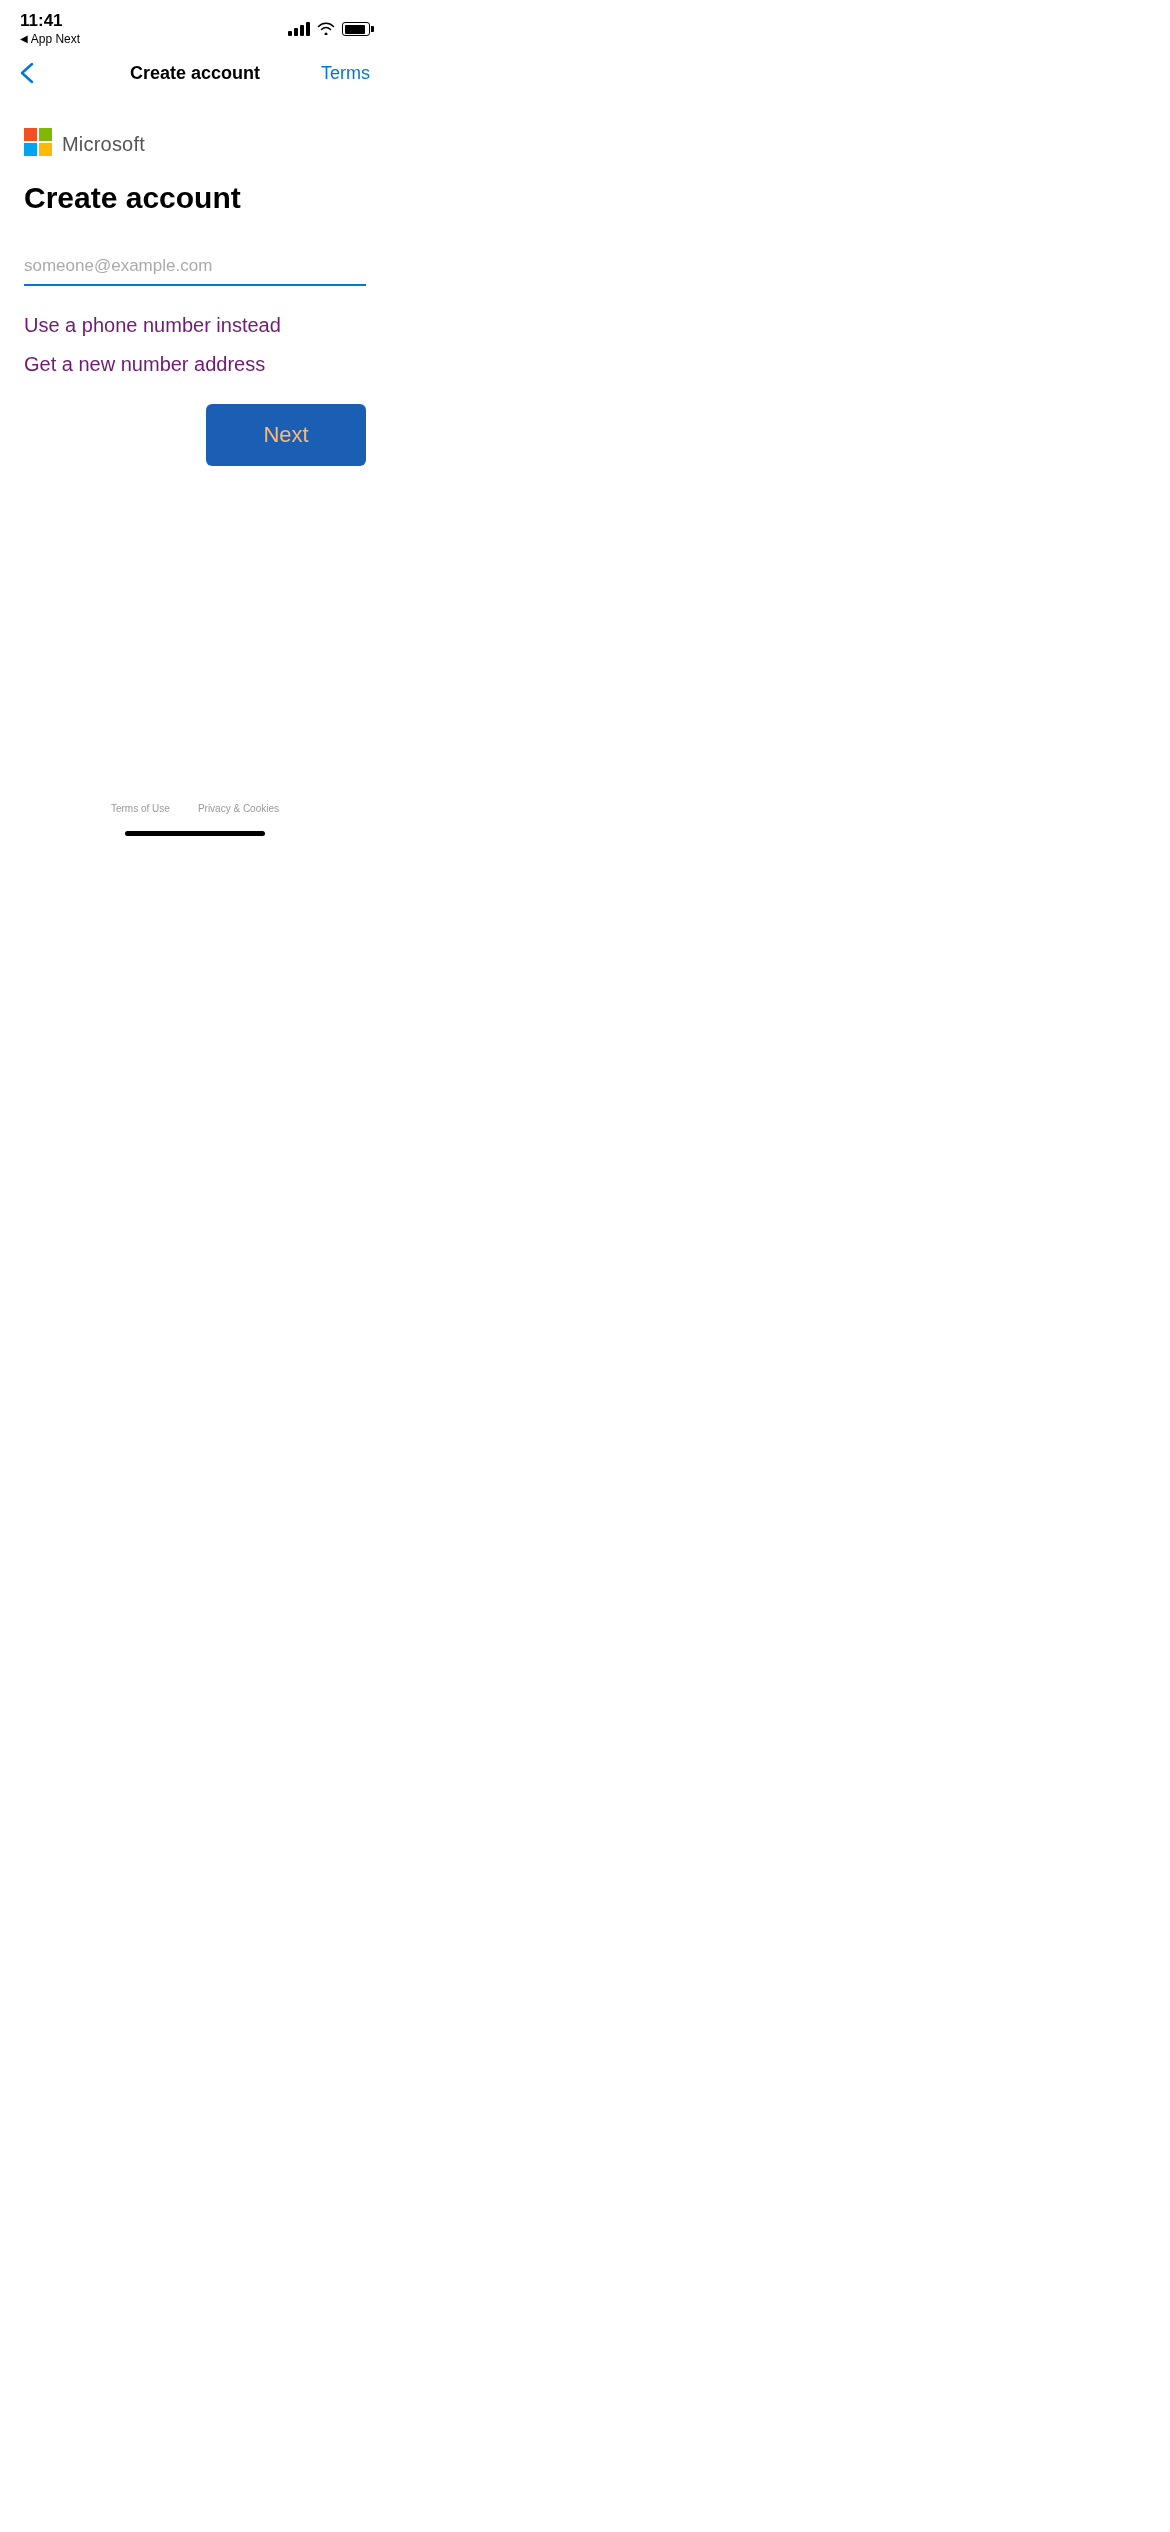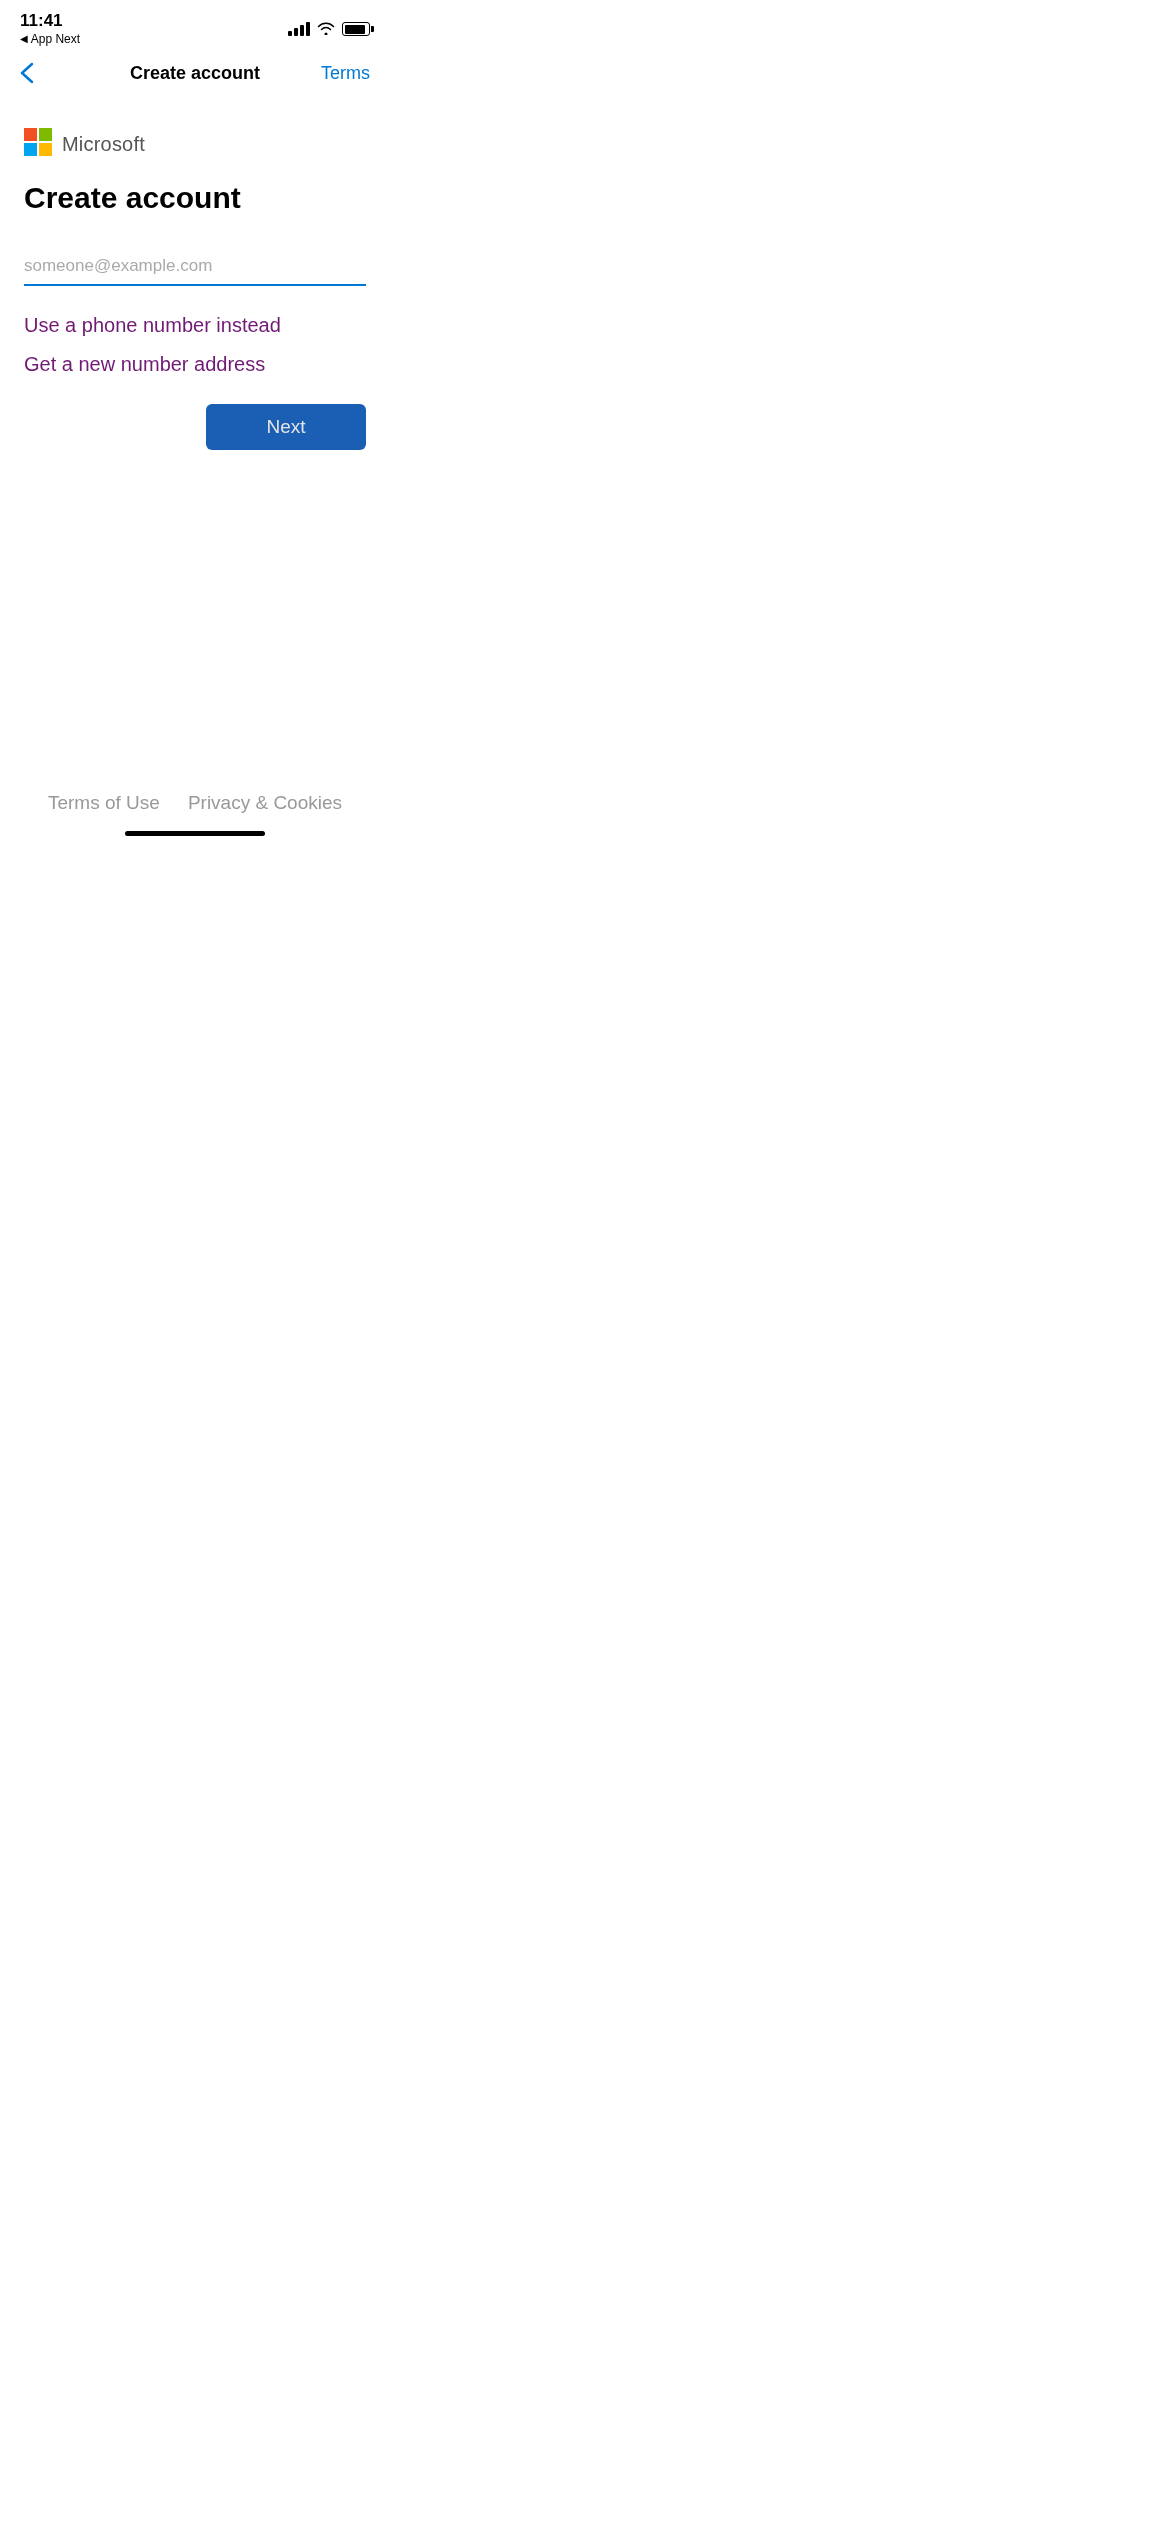--- a/index.html
+++ b/index.html
@@ -210,45 +210,45 @@
 
     
     .button-row {
       display: flex;
       justify-content: flex-end;
       margin-top: 28px;
     }
 
     .next-button {
       background: #1a5fb4;
-      color: #e5e5e5;
+      color: #fdba74;
       border: none;
       border-radius: 6px;
-      padding: 12px 40px;
-      font-size: 19px;
+      padding: 18px 40px;
+      font-size: 22px;
       font-weight: 500;
       cursor: pointer;
       min-width: 160px;
     }
 
     
     .footer {
       position: absolute;
       bottom: 30px;
       left: 0;
       right: 0;
       display: flex;
       justify-content: center;
       gap: 28px;
       padding: 0 24px;
     }
 
     .footer-link {
       color: #999;
-      font-size: 19px;
+      font-size: 10px;
       cursor: pointer;
     }
 
     
     .home-indicator {
       position: absolute;
       bottom: 8px;
       left: 50%;
       transform: translateX(-50%);
       width: 140px;

